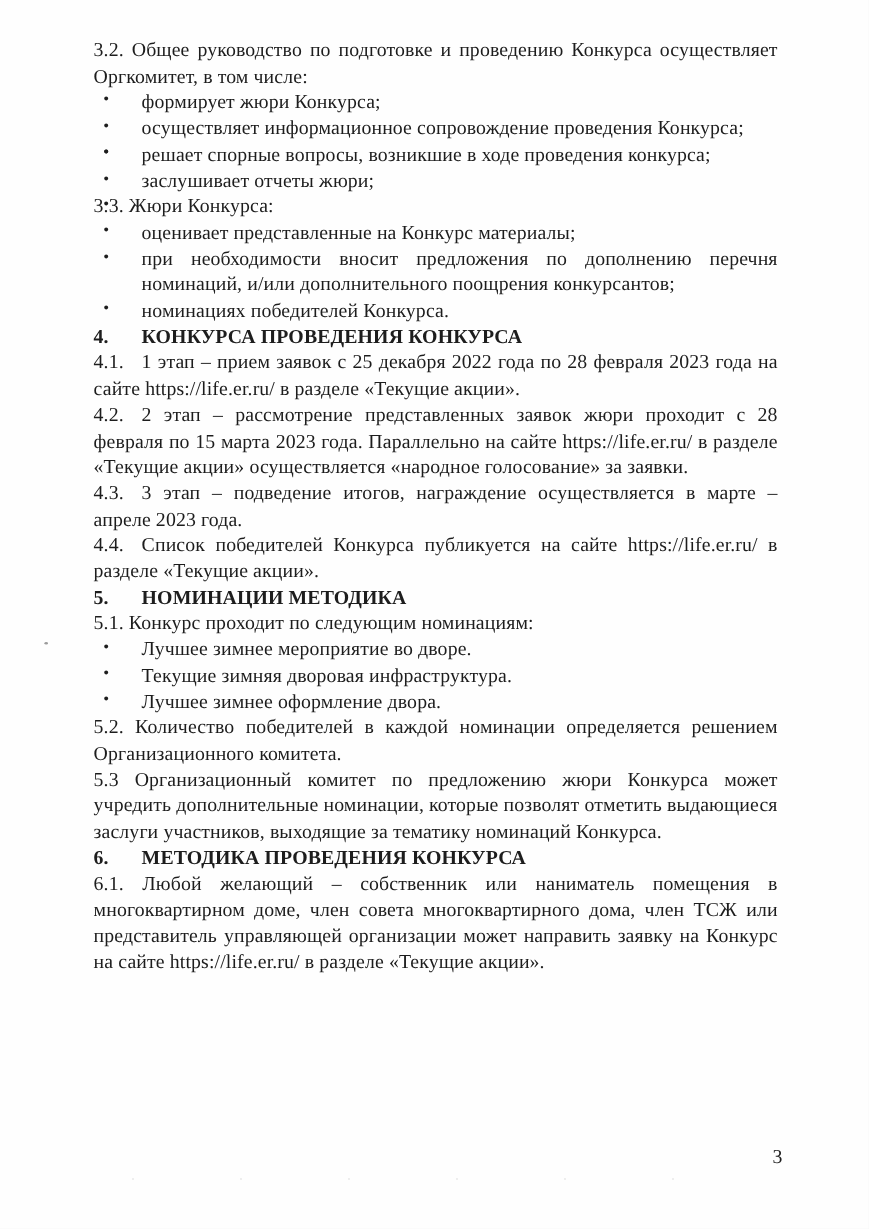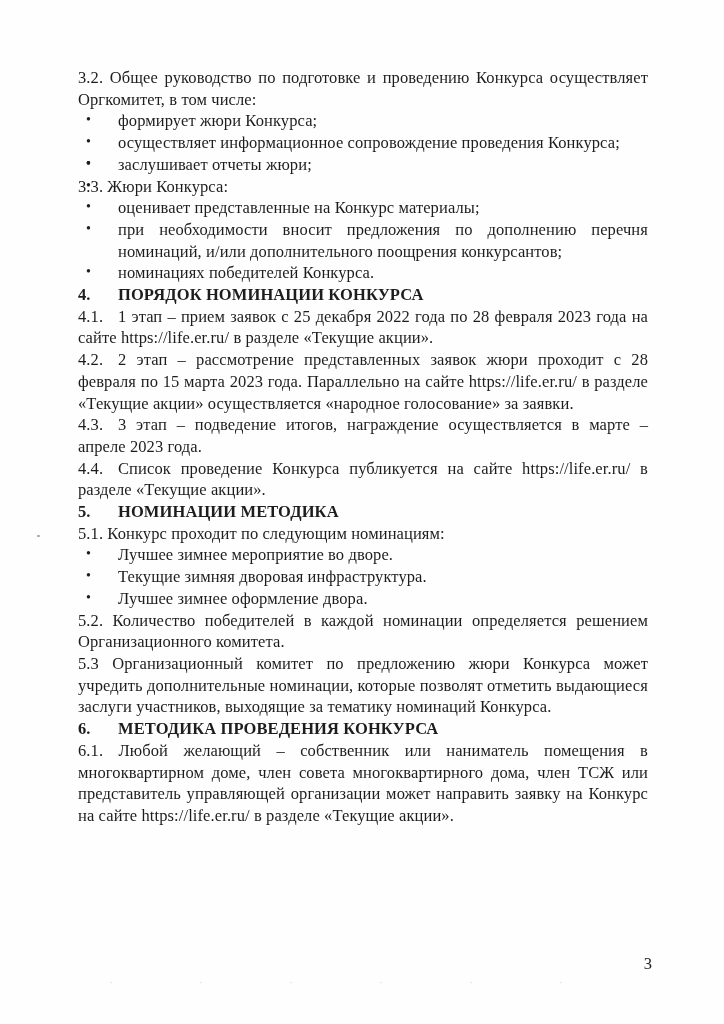--- a/index.html
+++ b/index.html
@@ -15,21 +15,20 @@
     background:#fefefe;
     overflow:hidden;
   }
   .content{
     position:absolute;
     left:78px;top:31px;
     width:570px;
     font-size:16.5px;
     line-height:21.7px;
     letter-spacing:0.1px;
-    margin-top:36px;
   }
   p.para{margin:0;text-align:justify;}
   .num{display:inline-block;width:40px;}
   .bullets{margin:0;padding:0;list-style:none;}
   .bullet-item{
     position:relative;
     margin:0;padding-left:40px;
     text-align:justify;
   }
   .bullet-glyph{
@@ -76,20 +75,21 @@
       </div>
       <div class="bullet-item">
         <span class="bullet-glyph">•</span>
         <span>осуществляет информационное сопровождение проведения Конкурса;</span>
       </div>
       <div class="bullet-item">
         <span class="bullet-glyph">•</span>
       </div>
       <div class="bullet-item">
         <span class="bullet-glyph">•</span>
+        <span>решает спорные вопросы, возникшие в ходе проведения конкурса;</span>
       </div>
       <div class="bullet-item">
         <span class="bullet-glyph">•</span>
         <span>заслушивает отчеты жюри;</span>
       </div>
       <div class="bullet-item">
         <span class="bullet-glyph">•</span>
       </div>
     </div>
 
@@ -104,34 +104,34 @@
         <span class="bullet-glyph">•</span>
         <span>при необходимости вносит предложения по дополнению перечня номинаций, и/или дополнительного поощрения конкурсантов;</span>
       </div>
       <div class="bullet-item">
         <span class="bullet-glyph">•</span>
         <span>номинациях победителей Конкурса.</span>
       </div>
     </div>
 
     <p class="para sect-heading mt-lg">
-      <span class="num">4.</span><span>ПОРЯДОК НОМИНАЦИИ КОНКУРСА</span>
+      <span class="num">4.</span><span>КОНКУРСА ПРОВЕДЕНИЯ КОНКУРСА</span>
     </p>
 
     <p class="para">
       <span class="num">4.1.</span><span>1 этап – прием заявок с 25 декабря 2022 года по 28 февраля 2023 года на сайте https://life.er.ru/ в разделе «Текущие акции».</span>
     </p>
     <p class="para">
       <span class="num">4.2.</span><span>2 этап – рассмотрение представленных заявок жюри проходит с 28 февраля по 15 марта 2023 года. Параллельно на сайте https://life.er.ru/ в разделе «Текущие акции» осуществляется «народное голосование» за заявки.</span>
     </p>
     <p class="para">
       <span class="num">4.3.</span><span>3 этап – подведение итогов, награждение осуществляется в марте – апреле 2023 года.</span>
     </p>
     <p class="para">
-      <span class="num">4.4.</span><span>Список проведение Конкурса публикуется на сайте https://life.er.ru/ в разделе «Текущие акции».</span>
+      <span class="num">4.4.</span><span>Список победителей Конкурса публикуется на сайте https://life.er.ru/ в разделе «Текущие акции».</span>
     </p>
 
     <p class="para sect-heading mt-md">
       <span class="num">5.</span><span>НОМИНАЦИИ МЕТОДИКА</span>
     </p>
 
     <p class="para">5.1. Конкурс проходит по следующим номинациям:</p>
 
     <div class="bullets">
       <div class="bullet-item">

